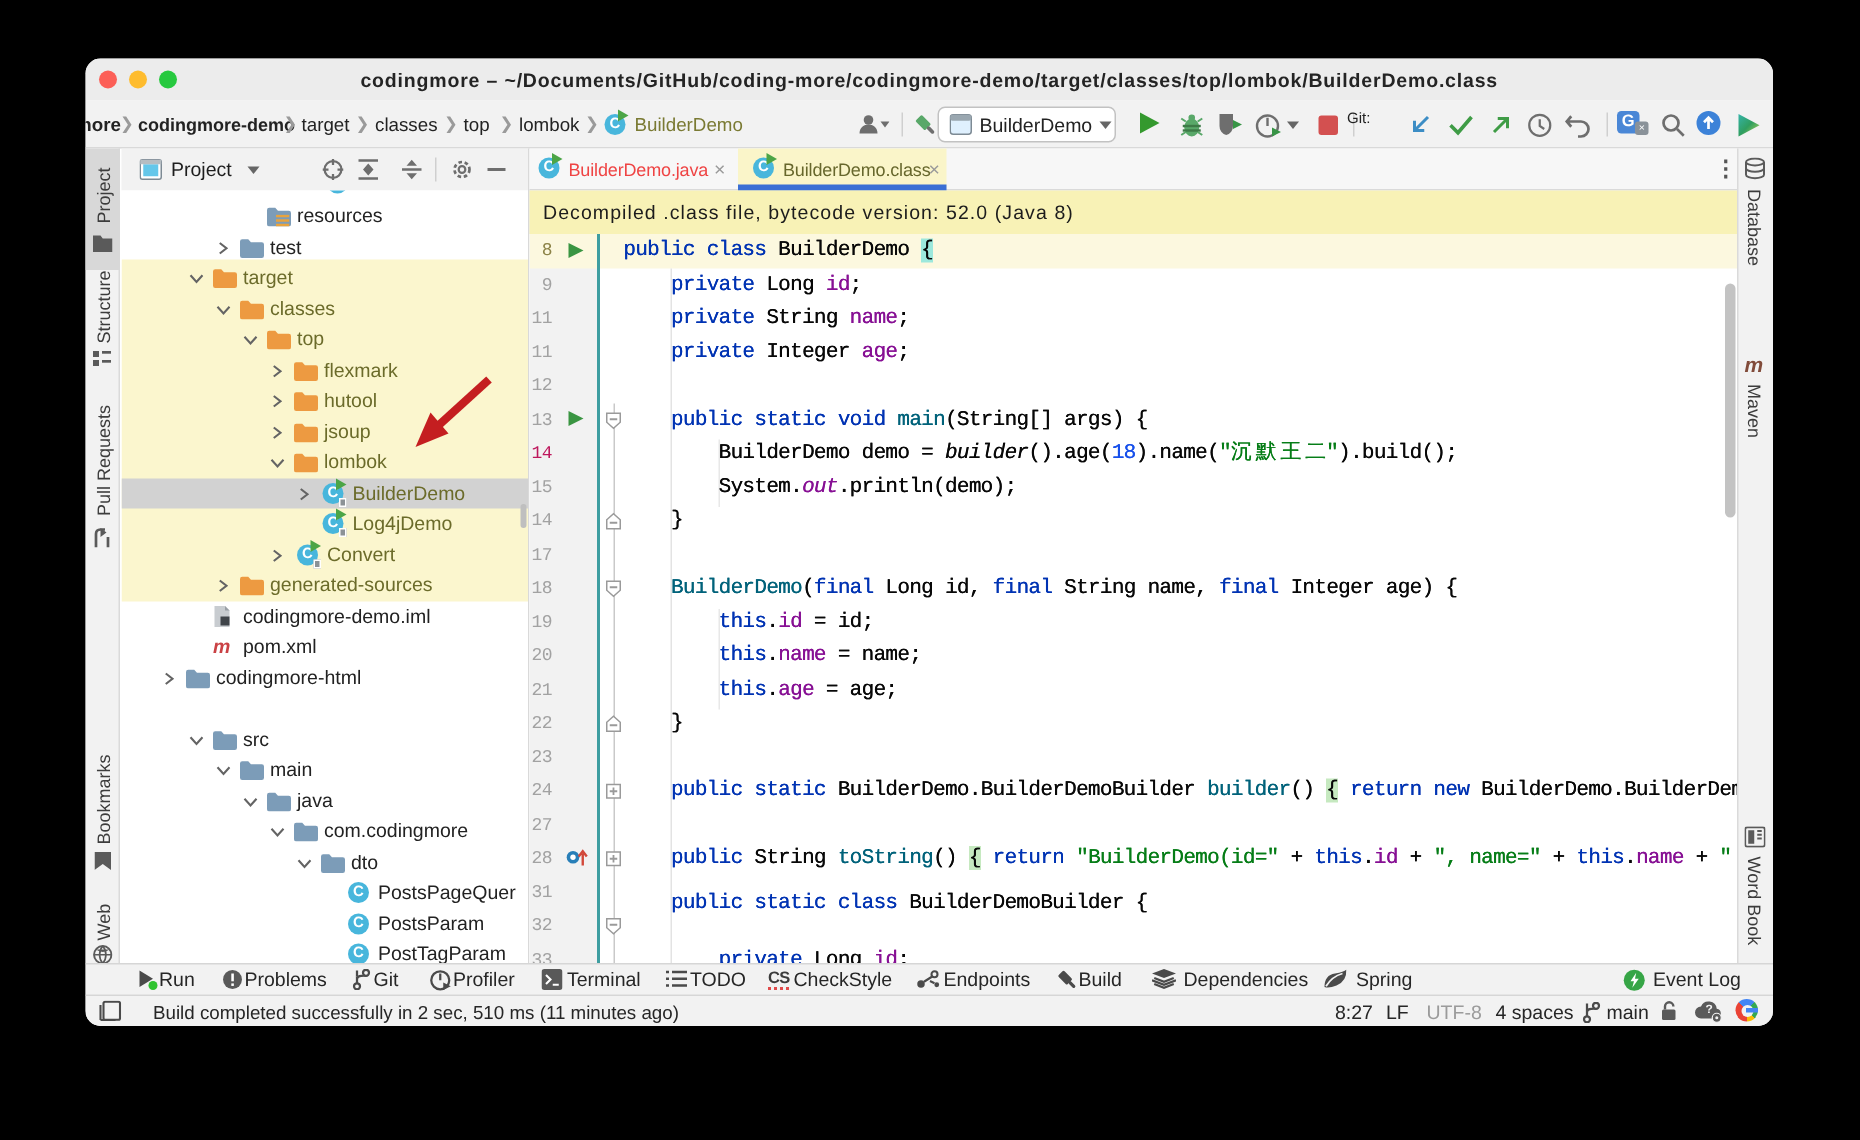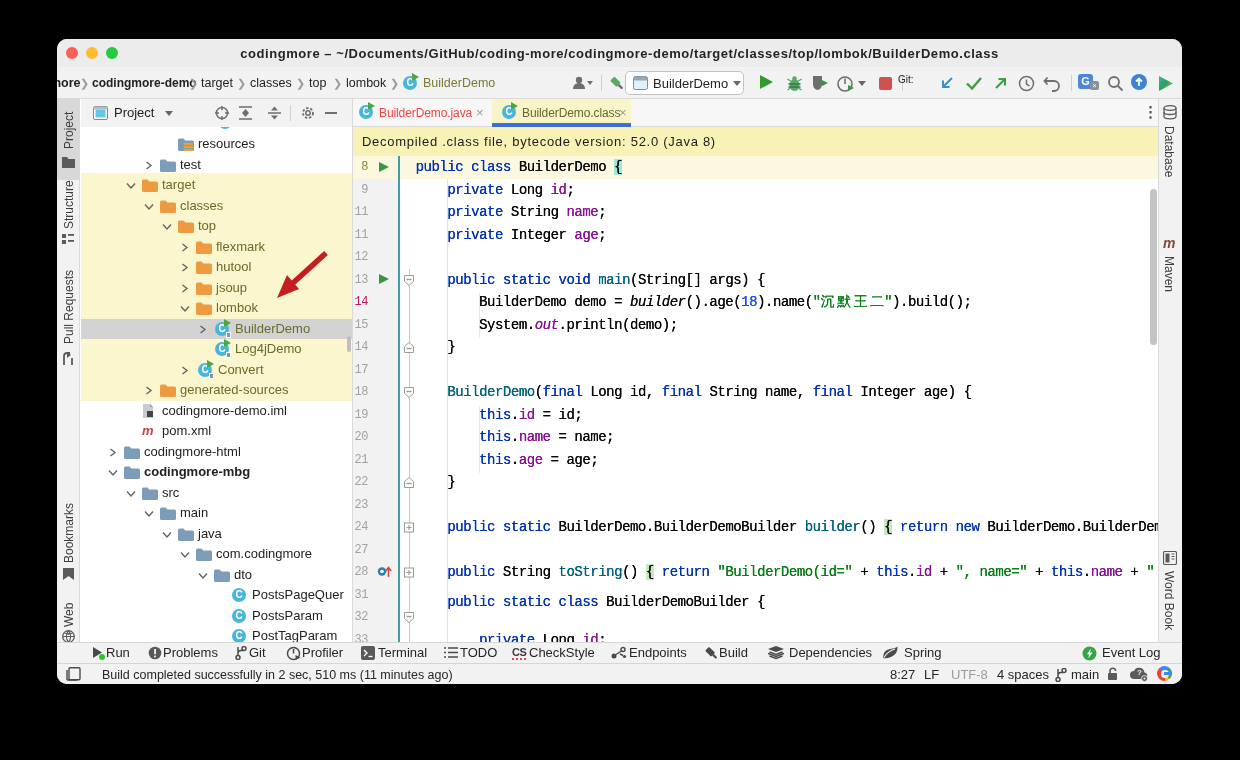--- a/index.html
+++ b/index.html
@@ -317,29 +317,20 @@
         <span class="a" style="left:81px;">pom.xml</span>
       </div>
 <div class="tree-row" style="left:0;top:314.75px;width:271px">
         <svg class="chev" style="left:26.6px" width="9" height="9" viewBox="0 0 9 9">
           <path d="M2.5 1 L7 4.5 L2.5 8" stroke="#646464" stroke-width="1.4" fill="none"></path>
         </svg>
         <svg class="a" style="left:43px;top:4px" width="16" height="13" viewBox="0 0 16 13">
           <path d="M0 2 a1.5 1.5 0 0 1 1.5-1.5 h4 l1.8 2 h7.2 a1.5 1.5 0 0 1 1.5 1.5 v7.5 a1.5 1.5 0 0 1-1.5 1.5 h-13 a1.5 1.5 0 0 1-1.5-1.5z" class="foldb"></path>
         </svg>
         <span class="a" style="left:63px;">codingmore-html</span>
-      </div>
-<div class="tree-row" style="left:0;top:335.25px;width:271px">
-        <svg class="chev" style="left:26.6px" width="10" height="9" viewBox="0 0 10 9">
-          <path d="M1 2.5 L5 7 L9 2.5" stroke="#646464" stroke-width="1.4" fill="none"></path>
-        </svg>
-        <svg class="a" style="left:43px;top:4px" width="16" height="13" viewBox="0 0 16 13">
-          <path d="M0 2 a1.5 1.5 0 0 1 1.5-1.5 h4 l1.8 2 h7.2 a1.5 1.5 0 0 1 1.5 1.5 v7.5 a1.5 1.5 0 0 1-1.5 1.5 h-13 a1.5 1.5 0 0 1-1.5-1.5z" class="foldb"></path>
-        </svg>
-        <span class="a" style="left:63px;font-weight:bold">codingmore-mbg</span>
       </div>
 <div class="tree-row" style="left:0;top:355.75px;width:271px">
         <svg class="chev" style="left:44.6px" width="10" height="9" viewBox="0 0 10 9">
           <path d="M1 2.5 L5 7 L9 2.5" stroke="#646464" stroke-width="1.4" fill="none"></path>
         </svg>
         <svg class="a" style="left:61px;top:4px" width="16" height="13" viewBox="0 0 16 13">
           <path d="M0 2 a1.5 1.5 0 0 1 1.5-1.5 h4 l1.8 2 h7.2 a1.5 1.5 0 0 1 1.5 1.5 v7.5 a1.5 1.5 0 0 1-1.5 1.5 h-13 a1.5 1.5 0 0 1-1.5-1.5z" class="foldb"></path>
         </svg>
         <span class="a" style="left:81px;">src</span>
       </div>

